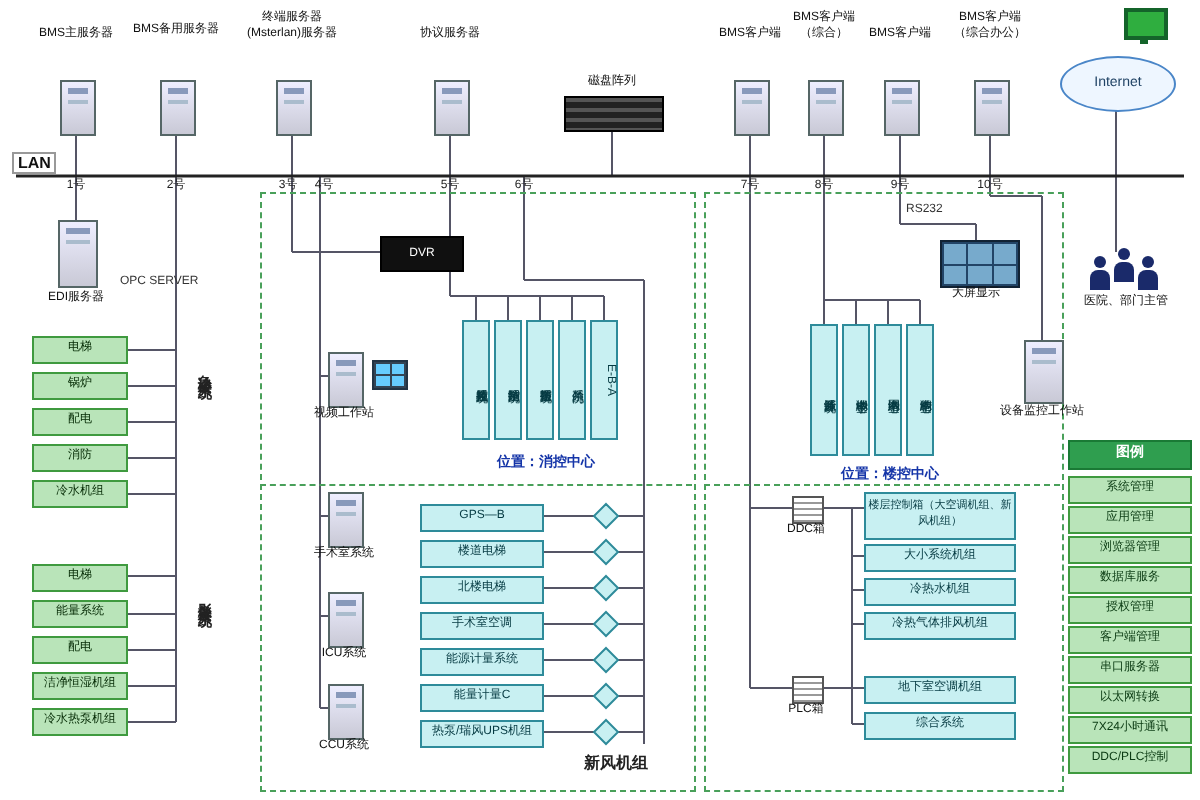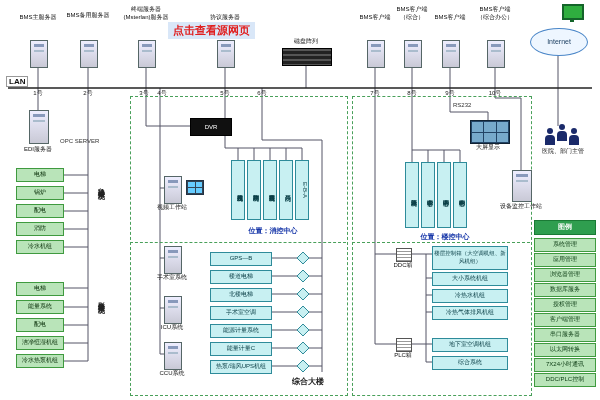--- a/index.html
+++ b/index.html
@@ -150,21 +150,20 @@
       <polygon points="303,342 309,348 303,354 297,348"></polygon>
       <polygon points="303,360 309,366 303,372 297,366"></polygon>
     </g>
   </svg>
 
   <div class="dashed" style="left:130px;top:96px;width:216px;height:298px;"></div>
   <div class="dashed" style="left:352px;top:96px;width:178px;height:298px;"></div>
   <div class="dashedh" style="left:130px;top:242px;width:216px;"></div>
   <div class="dashedh" style="left:352px;top:242px;width:178px;"></div>
 
-  <div class="wm" style="left:168px;top:22px;">点击查看源网页</div>
 
   <div class="lan" style="left:6px;top:76px;">LAN</div>
   <span class="port" style="left:30px;top:90px;">1号</span>
   <span class="port" style="left:80px;top:90px;">2号</span>
   <span class="port" style="left:136px;top:90px;">3号</span>
   <span class="port" style="left:154px;top:90px;">4号</span>
   <span class="port" style="left:217px;top:90px;">5号</span>
   <span class="port" style="left:254px;top:90px;">6号</span>
   <span class="port" style="left:367px;top:90px;">7号</span>
   <span class="port" style="left:404px;top:90px;">8号</span>
@@ -247,21 +246,21 @@
   <div class="tower" style="left:164px;top:342px;"></div>
   <div class="lbl" style="left:148px;top:370px;width:48px;">CCU系统</div>
 
   <div class="cbox" style="left:210px;top:252px;width:60px;height:12px;">GPS—B</div>
   <div class="cbox" style="left:210px;top:270px;width:60px;height:12px;">楼道电梯</div>
   <div class="cbox" style="left:210px;top:288px;width:60px;height:12px;">北楼电梯</div>
   <div class="cbox" style="left:210px;top:306px;width:60px;height:12px;">手术室空调</div>
   <div class="cbox" style="left:210px;top:324px;width:60px;height:12px;">能源计量系统</div>
   <div class="cbox" style="left:210px;top:342px;width:60px;height:12px;">能量计量C</div>
   <div class="cbox" style="left:210px;top:360px;width:60px;height:12px;">热泵/瑞风UPS机组</div>
-  <div class="bld" style="left:292px;top:376px;">综合大楼</div>
+  <div class="bld" style="left:292px;top:376px;">新风机组</div>
 
   <div class="tiny" style="left:453px;top:102px;">RS232</div>
   <div class="swall" style="left:470px;top:120px;width:36px;height:20px;">
       <i></i>
       <i></i>
       <i></i>
       <i></i>
       <i></i>
       <i></i>
     </div>

